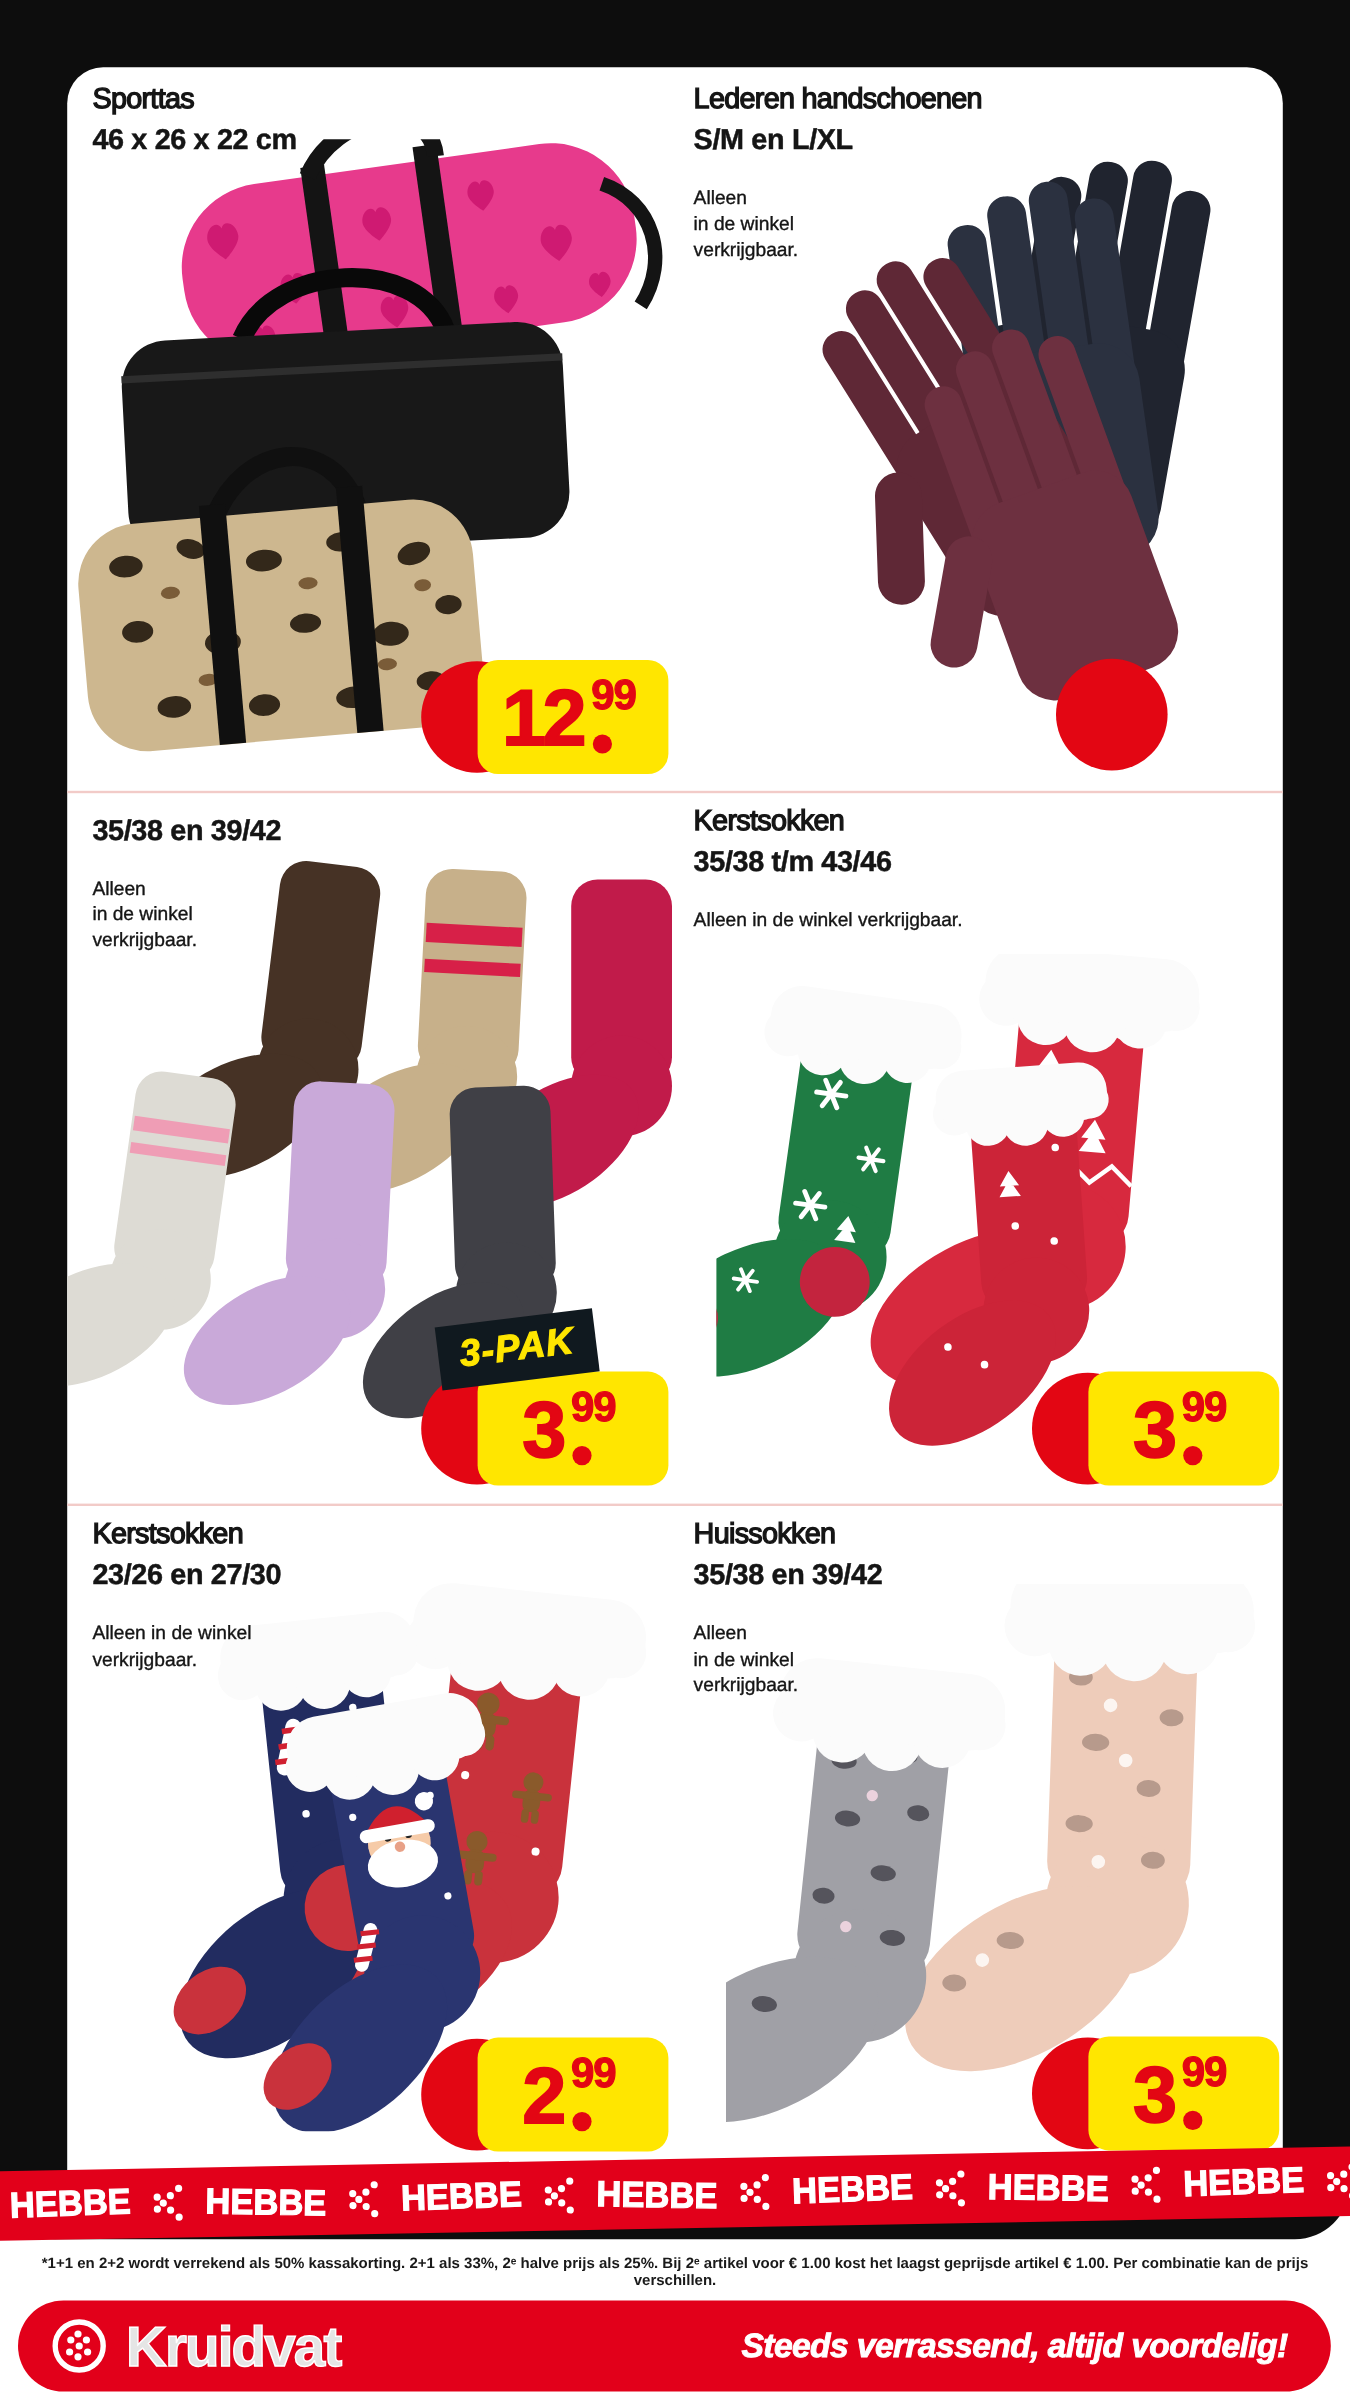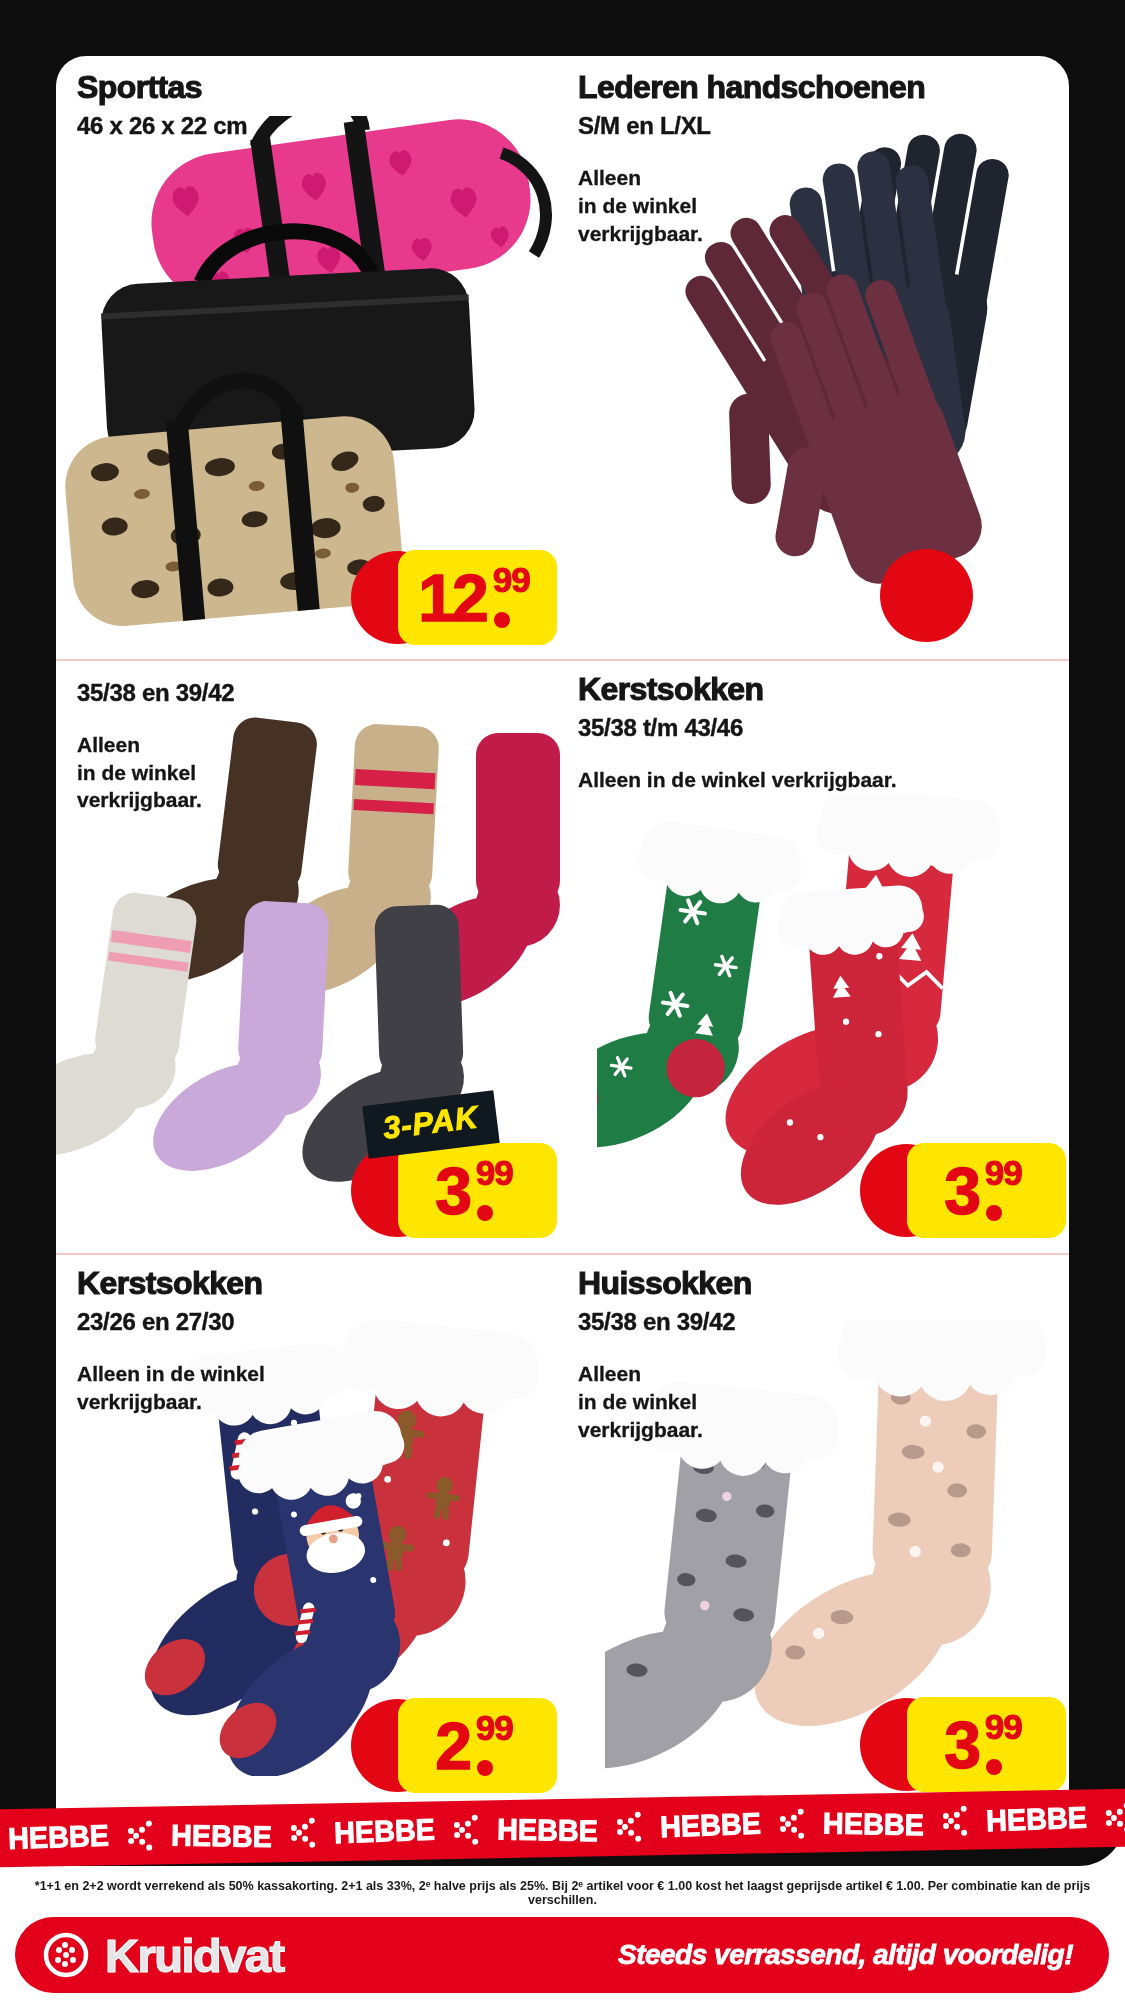--- a/index.html
+++ b/index.html
@@ -15,25 +15,25 @@
     font-family:"Liberation Sans","DejaVu Sans",sans-serif;
   }
   
   .frame{position:absolute;left:0;top:0;width:1125px;height:1866px;background:#0d0d0d;border-radius:0 0 46px 46px;}
   .content{position:absolute;left:56px;top:56px;width:1013px;height:1790px;background:#ffffff;border-radius:30px;}
   .divider{position:absolute;left:0;width:100%;height:2px;background:#f2cbc8;}
   
   .card{position:absolute;}
   .card-text{position:absolute;z-index:3;}
   .card-title{
-    font-size:32px;font-weight:700;color:var(--ink);line-height:1.1;
+    font-size:24px;font-weight:400;color:var(--ink);line-height:1.1;
     letter-spacing:-0.6px;-webkit-text-stroke:1.1px var(--ink);white-space:pre-line;margin:0;
   }
   .card-sub{font-size:24px;font-weight:700;color:var(--ink);margin-top:7px;letter-spacing:-0.3px;-webkit-text-stroke:0.4px var(--ink);}
-  .card-avail{font-size:21px;font-weight:700;color:var(--ink);line-height:1.32;margin-top:24px;white-space:pre-line;-webkit-text-stroke:0.3px var(--ink);}
+  .card-avail{font-size:16px;font-weight:400;color:var(--ink);line-height:1.32;margin-top:24px;white-space:pre-line;-webkit-text-stroke:0.3px var(--ink);}
   .card-img{position:absolute;z-index:1;}
   
   .price-tag{position:absolute;width:206px;height:95px;z-index:4;}
   .pt-circle{position:absolute;left:0;top:1px;width:93px;height:93px;border-radius:50%;background:var(--price-red);}
   .price-tag.tucked .pt-circle{left:29px;}
   .pt-box{position:absolute;left:47px;top:0;right:0;bottom:0;background:var(--yellow);display:flex;align-items:center;justify-content:center;border-radius:17px;}
   .pt-int{font-size:66px;font-weight:700;color:var(--price-red);line-height:1;letter-spacing:-3px;-webkit-text-stroke:1.5px var(--price-red);}
   .pt-frac{position:relative;width:46px;height:66px;margin-left:5px;}
   .pt-cents{position:absolute;top:-5px;left:2px;font-size:35px;font-weight:700;color:var(--price-red);letter-spacing:-1px;-webkit-text-stroke:1px var(--price-red);}
   .pt-dot{position:absolute;left:3px;bottom:3px;width:16px;height:16px;border-radius:50%;background:var(--price-red);}

